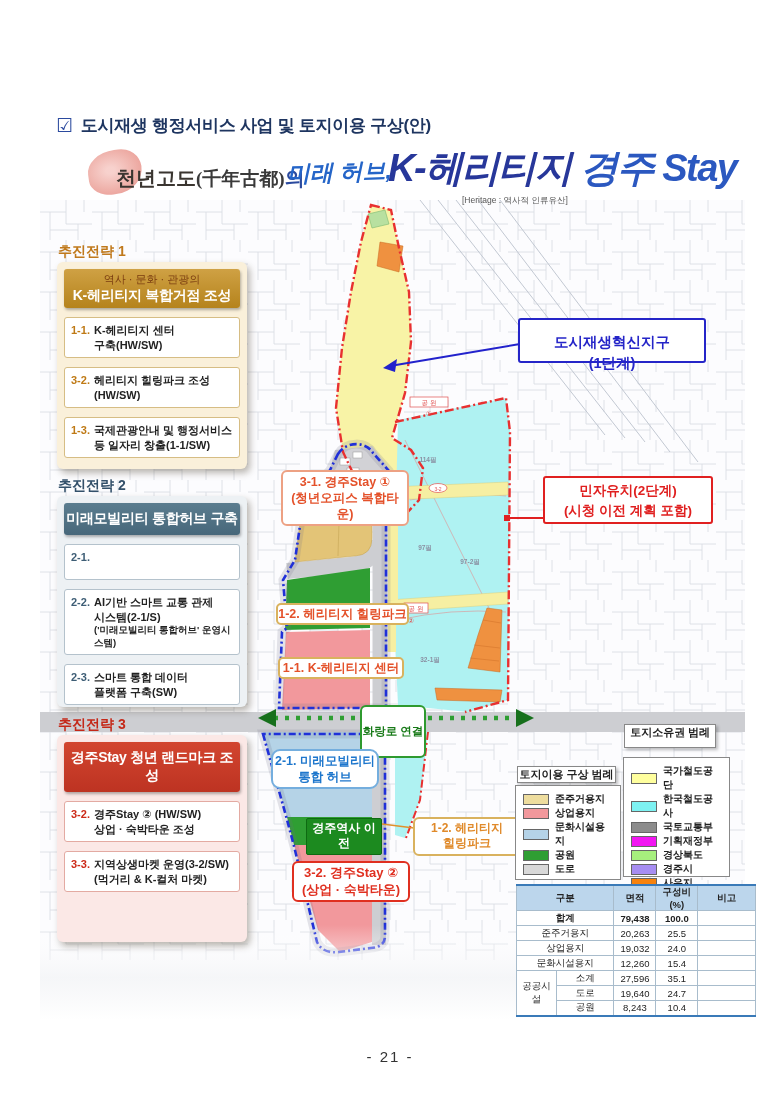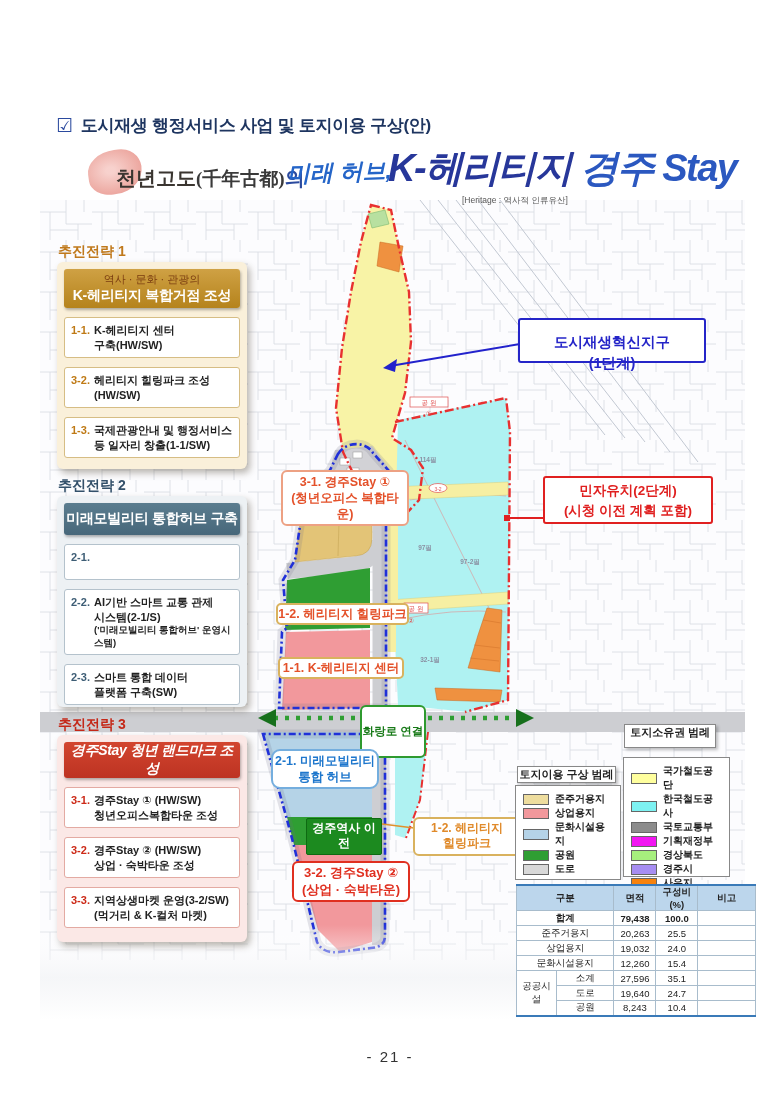--- a/index.html
+++ b/index.html
@@ -36,21 +36,21 @@
   .s-label-2 { left:58px; top:477px; color:#33506a; }
   .s-label-3 { left:58px; top:716px; color:#c42818; }
   .panel { width:190px; border-radius:6px; box-shadow:3px 4px 7px rgba(60,50,30,.35); padding:7px; }
   .panel-1 { left:57px; top:262px; height:207px; background:#faf0da; }
   .panel-2 { left:57px; top:496px; height:211px; background:#edf1f4; }
   .panel-3 { left:57px; top:735px; height:207px; background:#fbe8e6; }
   .p-head { border-radius:3px; text-align:center; color:#fff; font-weight:800;
     padding:3px 2px; margin-bottom:9px; box-shadow:1px 2px 3px rgba(0,0,0,.3); }
   .panel-1 .p-head { background:linear-gradient(180deg,#cfa144,#b5831c); }
   .panel-2 .p-head { background:linear-gradient(180deg,#5b7d8f,#47677a); padding:7px 2px; }
-  .panel-3 .p-head { background:linear-gradient(180deg,#d2452f,#bd3322); padding:0 2px;font-style:italic; }
+  .panel-3 .p-head { background:linear-gradient(180deg,#d2452f,#bd3322); padding:7px 2px; }
   .p-head .h1 { display:block; font-size:11px; color:#7a3c10; font-weight:400; }
   .p-head .h1:empty { display:none; }
   .p-head .h2 { display:block; font-size:14px; letter-spacing:-0.3px; }
   .p-item { background:#fff; border-radius:3px; padding:5px 6px; margin-bottom:9px;
     display:flex; gap:4px; font-size:11px; font-weight:800; color:#222;
     line-height:1.32; min-height:36px; align-items:flex-start; }
   .p-item:last-child { margin-bottom:0; }
   .panel-1 .p-item { border:1px solid #d6bd84; }
   .panel-2 .p-item { border:1px solid #b4c2cc; }
   .panel-3 .p-item { border:1px solid #e3aaa2; }
@@ -282,27 +282,20 @@
   </div>
 </div>
 
 <div class="abs s-label s-label-3">추진전략 3</div>
 <div class="abs panel panel-3">
   <div class="p-head">
 
     <span class="h2">경주Stay 청년 랜드마크 조성</span>
   </div>
   <div class="p-item">
-    <span class="p-num">3-1.</span>
-    <span class="p-txt">
-        <span class="p-line">경주Stay ① (HW/SW)</span>
-        <span class="p-line">청년오피스복합타운 조성</span>
-      </span>
-  </div>
-  <div class="p-item">
     <span class="p-num">3-2.</span>
     <span class="p-txt">
         <span class="p-line">경주Stay ② (HW/SW)</span>
         <span class="p-line">상업 · 숙박타운 조성</span>
       </span>
   </div>
   <div class="p-item">
     <span class="p-num">3-3.</span>
     <span class="p-txt">
         <span class="p-line">지역상생마켓 운영(3-2/SW)</span>

